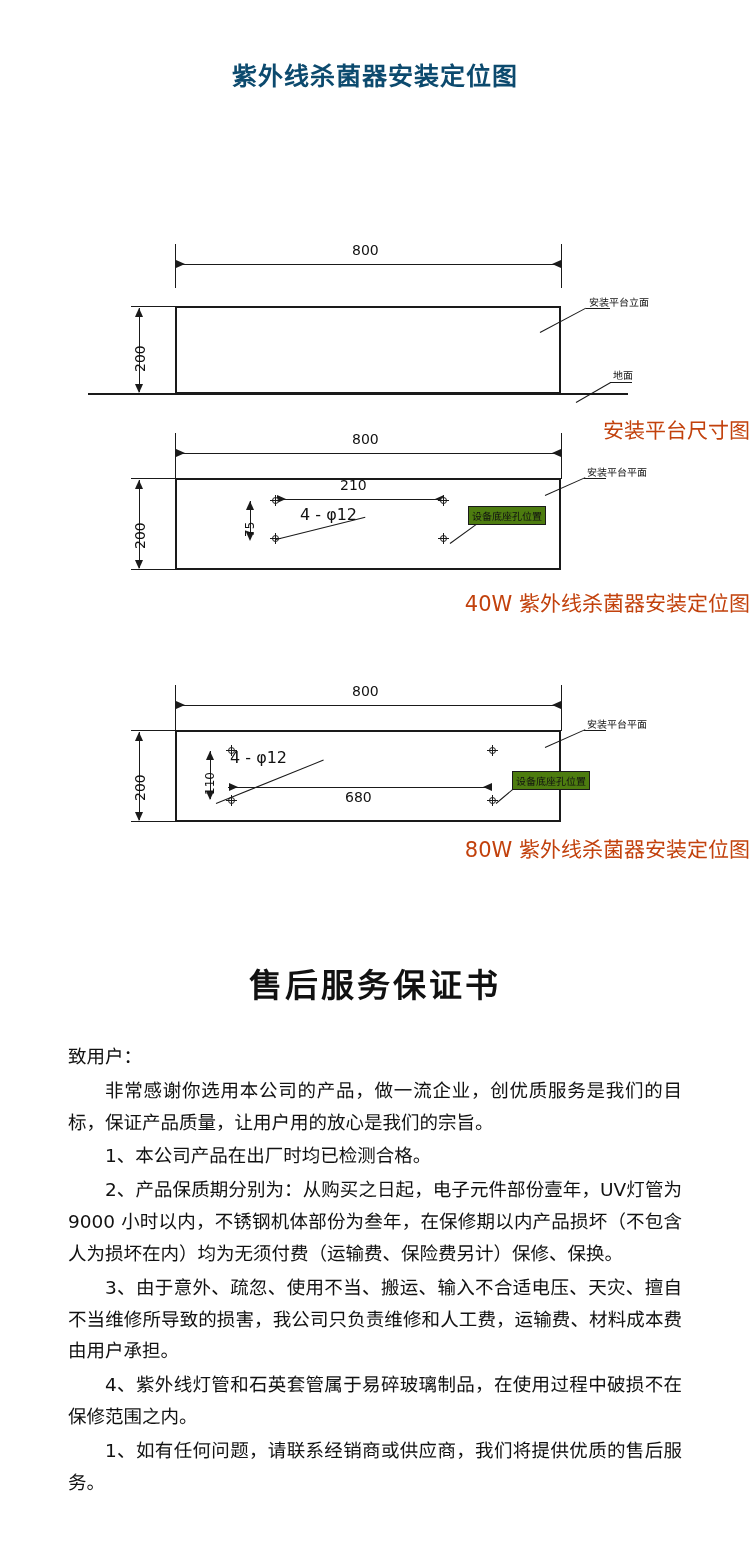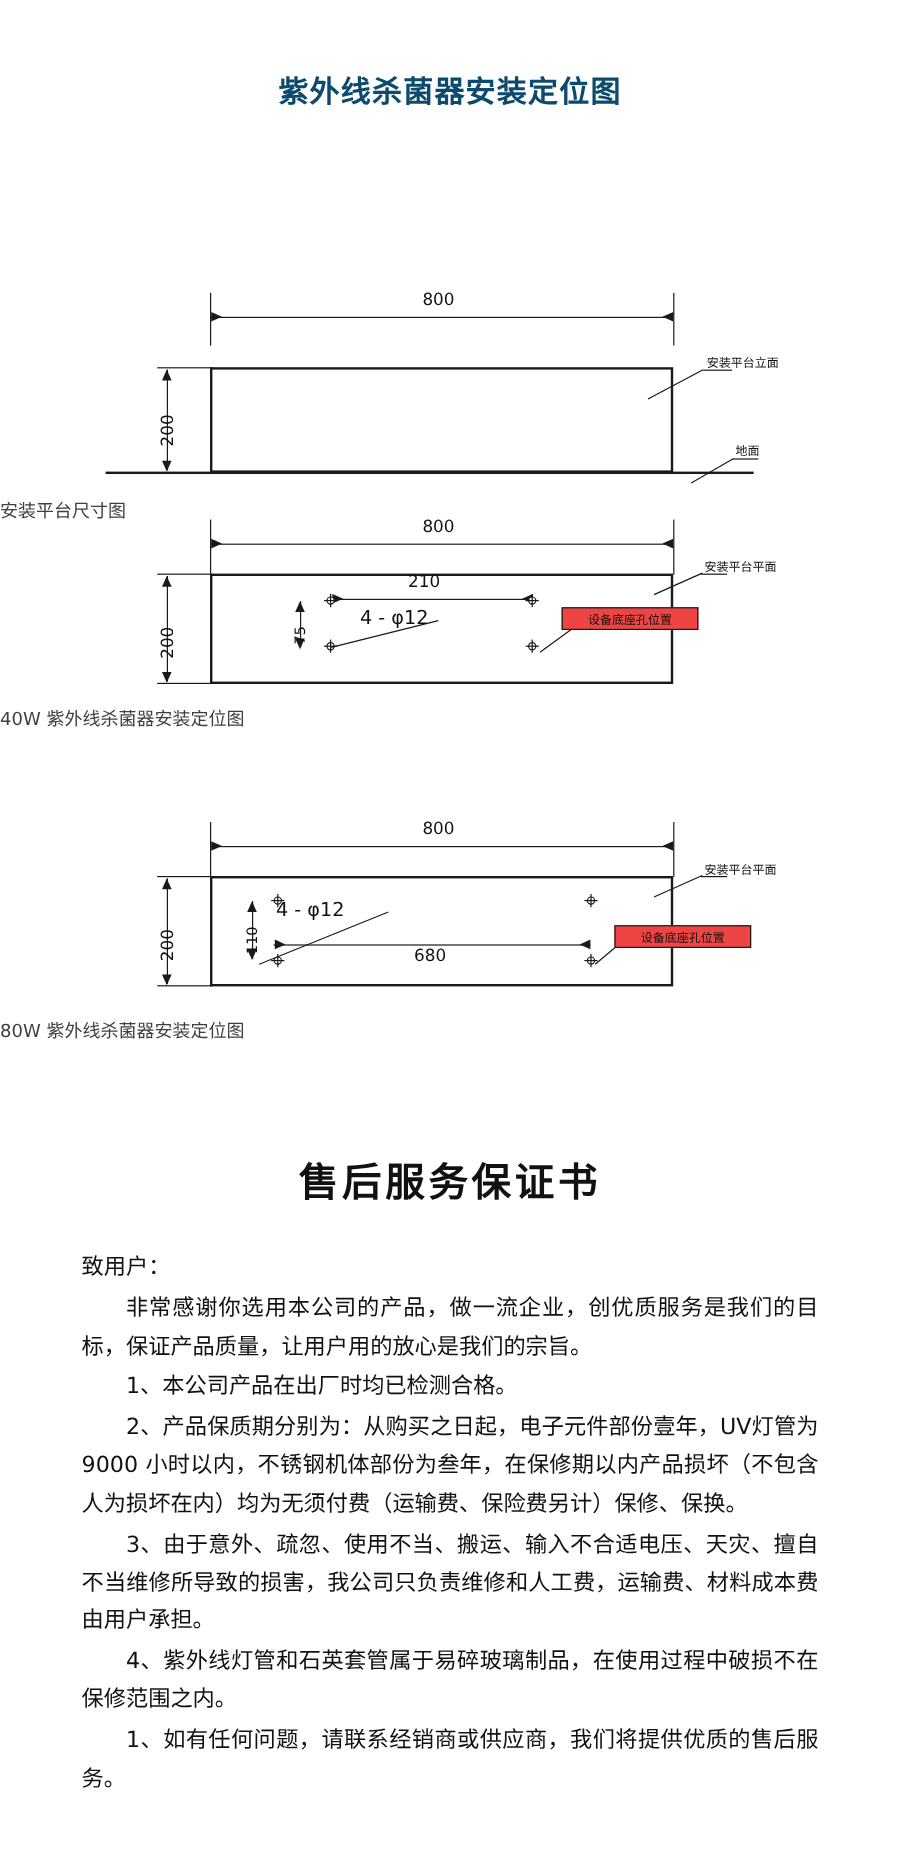--- a/index.html
+++ b/index.html
@@ -22,23 +22,23 @@
   
   .main-title {
     text-align: center;
     font-size: 25px;
     font-weight: bold;
     letter-spacing: 1px;
     padding-top: 56px;
     color: #0c4a6e;
   }
   .section-title {
-    text-align: left;
-    font-size: 15px;
-    color: #404040;
+    text-align: right;
+    font-size: 21px;
+    color: #c2410c;
     margin-top: 6px;
   }
   .warranty-title {
     text-align: center;
     font-size: 33px;
     font-weight: bold;
     letter-spacing: 3px;
     color: #111;
     margin-top: 84px;
   }
@@ -81,22 +81,22 @@
   }
   .leadtxt {
     position: absolute;
     font-size: 10px;
     color: #111;
     white-space: nowrap;
     border: 1px solid transparent;
   }
   .leadtxt.boxed {
     border: 1px solid #1a1a1a;
-    padding: 1px 21px;
-    background: #ef4444;
+    padding: 1px 3px;
+    background: #4d7c0f;
   }
   .arrow-l, .arrow-r {
     position: absolute;
     width: 0; height: 0;
     border-top: 4px solid transparent;
     border-bottom: 4px solid transparent;
   }
   .arrow-l { border-right: 9px solid #1a1a1a; }
   .arrow-r { border-left: 9px solid #1a1a1a; }
   .arrow-u, .arrow-d {
@@ -269,21 +269,21 @@
     <div class="slant" style="left:216px; top:118px; width:116px; transform:rotate(-22deg);"></div>
     <div class="dimtxt" style="left:230px; top:63px; font-size:16px;">4 - φ12</div>
 
     <div class="slant" style="left:545px; top:62px; width:44px; transform:rotate(-24deg);"></div>
     <div class="hline" style="left:584px; top:45px; width:22px;"></div>
     <div class="leadtxt" style="left:586px; top:30px;">安装平台平面</div>
 
     <div class="slant" style="left:496px; top:118px; width:22px; transform:rotate(-40deg);"></div>
     <div class="leadtxt boxed" style="left:512px; top:86px;">设备底座孔位置</div>
 
-    <div class="section-title" style="position:absolute; left:0; top:156px; width:750px;">80W 紫外线杀菌器安装定位图</div>
+    <div class="section-title" style="position:absolute; left:0; top:142px; width:750px;">80W 紫外线杀菌器安装定位图</div>
   </div>
 
   <div class="warranty-title">售后服务保证书</div>
 
   <div class="warranty-body">
     <p>致用户：</p>
     <p class="indent">非常感谢你选用本公司的产品，做一流企业，创优质服务是我们的目标，保证产品质量，让用户用的放心是我们的宗旨。</p>
     <p class="indent">1、本公司产品在出厂时均已检测合格。</p>
     <p class="indent">2、产品保质期分别为：从购买之日起，电子元件部份壹年，UV灯管为 9000 小时以内，不锈钢机体部份为叁年，在保修期以内产品损坏（不包含人为损坏在内）均为无须付费（运输费、保险费另计）保修、保换。</p>
     <p class="indent">3、由于意外、疏忽、使用不当、搬运、输入不合适电压、天灾、擅自不当维修所导致的损害，我公司只负责维修和人工费，运输费、材料成本费由用户承担。</p>

